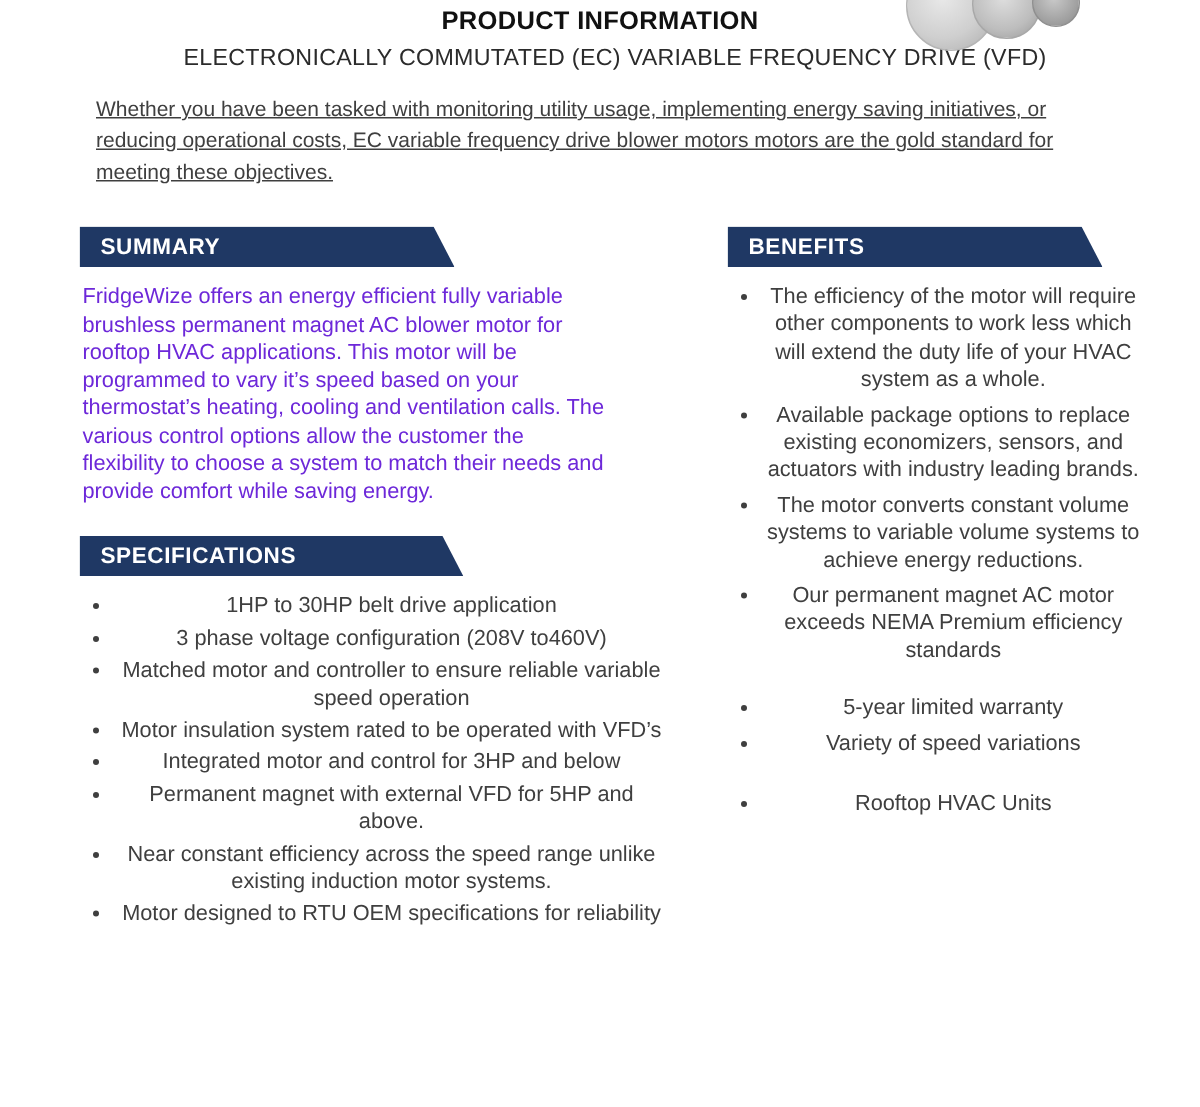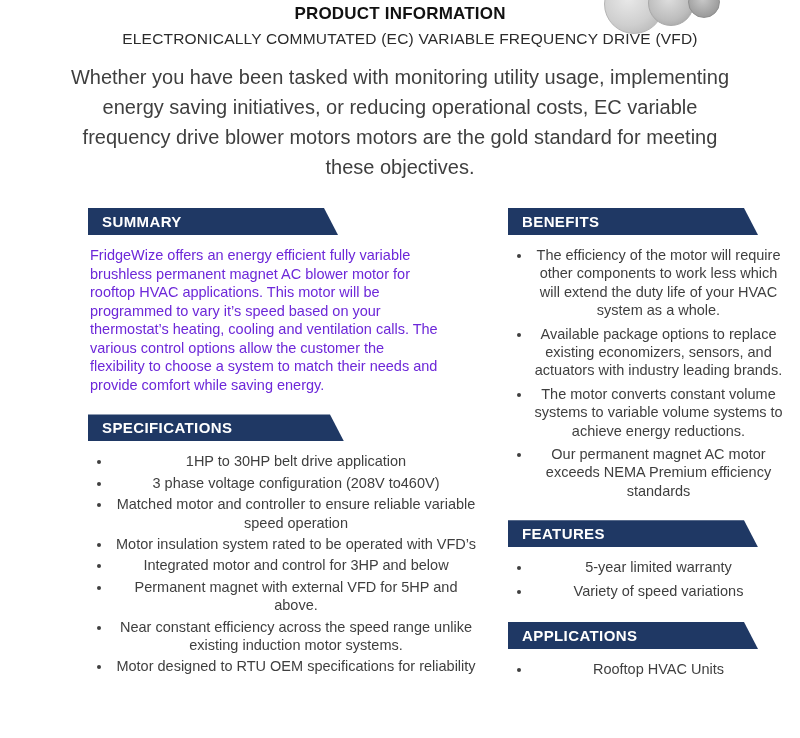--- a/index.html
+++ b/index.html
@@ -51,30 +51,31 @@
     text-align:center;
     font-size:15.5px;
     font-weight:normal;
     color:#2b2b2b;
     letter-spacing:0.2px;
     padding-left:20px;
   }
   .intro{
     margin:0 auto 26px auto;
     width:672px;
-    text-align:center;
-    font-size:20px;
+    text-align:left;
+    font-size:14px;
     line-height:1.5;
     color:#3f3f3f;
+    text-decoration:underline;
   }
 
   .columns{
     display:flex;
-    padding:0 28px 0 88px;
-    gap:28px;
+    padding:0 28px 0 53px;
+    gap:40px;
   }
   .col-left{width:392px;flex:0 0 392px;}
   .col-right{width:277px;flex:0 0 277px;}
 
   .banner{
     width:236px;
     background:var(--banner);
     color:#ffffff;
     font-weight:bold;
     font-size:15px;
@@ -163,29 +164,27 @@
         <div class="banner">BENEFITS</div>
         <ul class="bullets">
           <li>The efficiency of the motor will require other components to work less which will extend the duty life of your HVAC system as a whole.</li>
           <li>Available package options to replace existing economizers, sensors, and actuators with industry leading brands.</li>
           <li>The motor converts constant volume systems to variable volume systems to achieve energy reductions.</li>
           <li>Our permanent magnet AC motor exceeds NEMA Premium efficiency standards</li>
         </ul>
       </div>
 
       <div class="section section-features">
-        <div class="banner">FEATURES</div>
         <ul class="bullets">
           <li>5-year limited warranty</li>
           <li>Variety of speed variations</li>
         </ul>
       </div>
 
       <div class="section section-applications">
-        <div class="banner">APPLICATIONS</div>
         <ul class="bullets">
           <li>
             <span>Rooftop HVAC Units</span>
           </li>
         </ul>
       </div>
 
     </div>
 
   </div>

